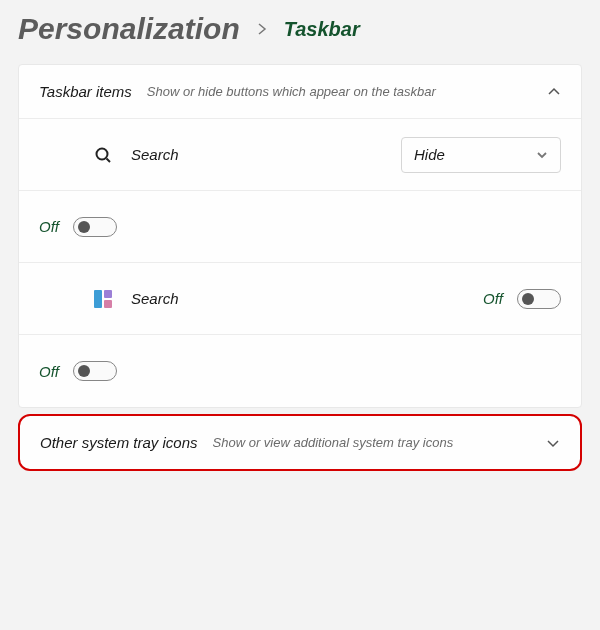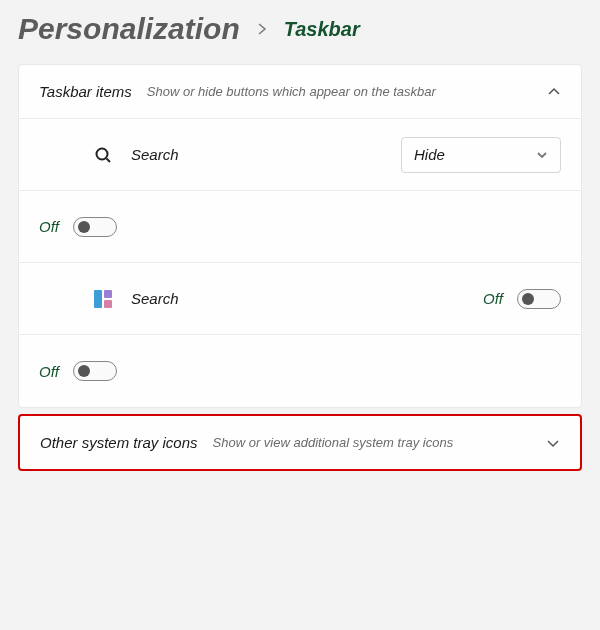--- a/index.html
+++ b/index.html
@@ -41,21 +41,21 @@
       color: #14532d;
     }
     .section-card {
       background: #fefefe;
       border: 1px solid #e8e8e8;
       border-radius: 4px;
       margin-bottom: 6px;
     }
     .section-card.highlighted {
       border: 2px solid #d40000;
-      border-radius: 4px;
+      border-radius: 12px;
     }
     .section-header {
       display: flex;
       align-items: center;
       justify-content: space-between;
       padding: 18px 20px;
       cursor: pointer;
     }
     .section-header-text {
       display: flex;

